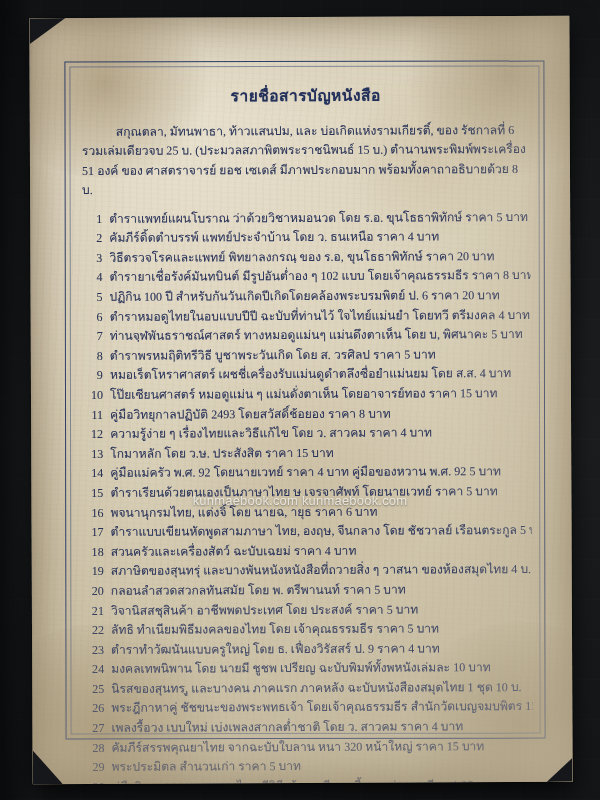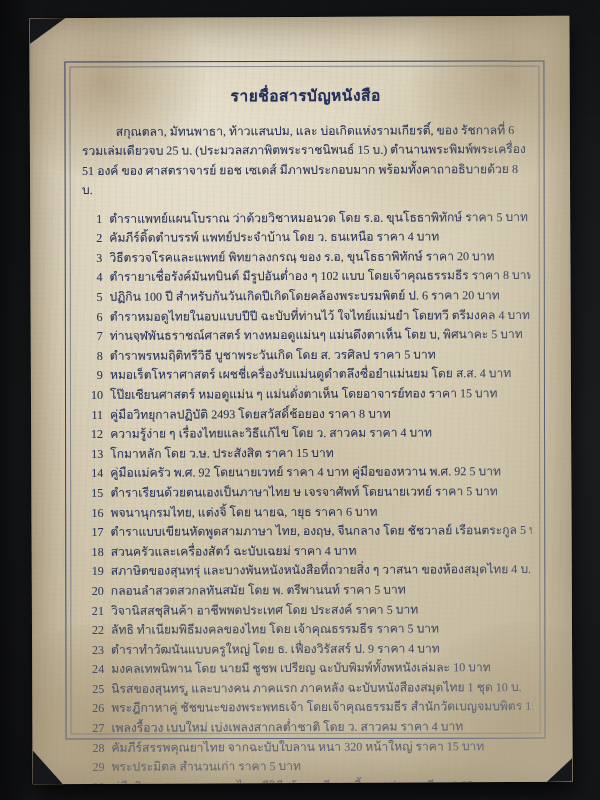--- a/index.html
+++ b/index.html
@@ -257,13 +257,14 @@
         </ol>
     </div>
 
     <div class="edgewear"></div>
     <div id="fade"></div>
     <div class="chip chip1"></div>
     <div class="chip chip2"></div>
     <div class="chip chip3"></div>
   </div>
 
+  <div id="watermark">kunmaebook.com kunmaebook.com</div>
 </div>
 
 </body></html>

